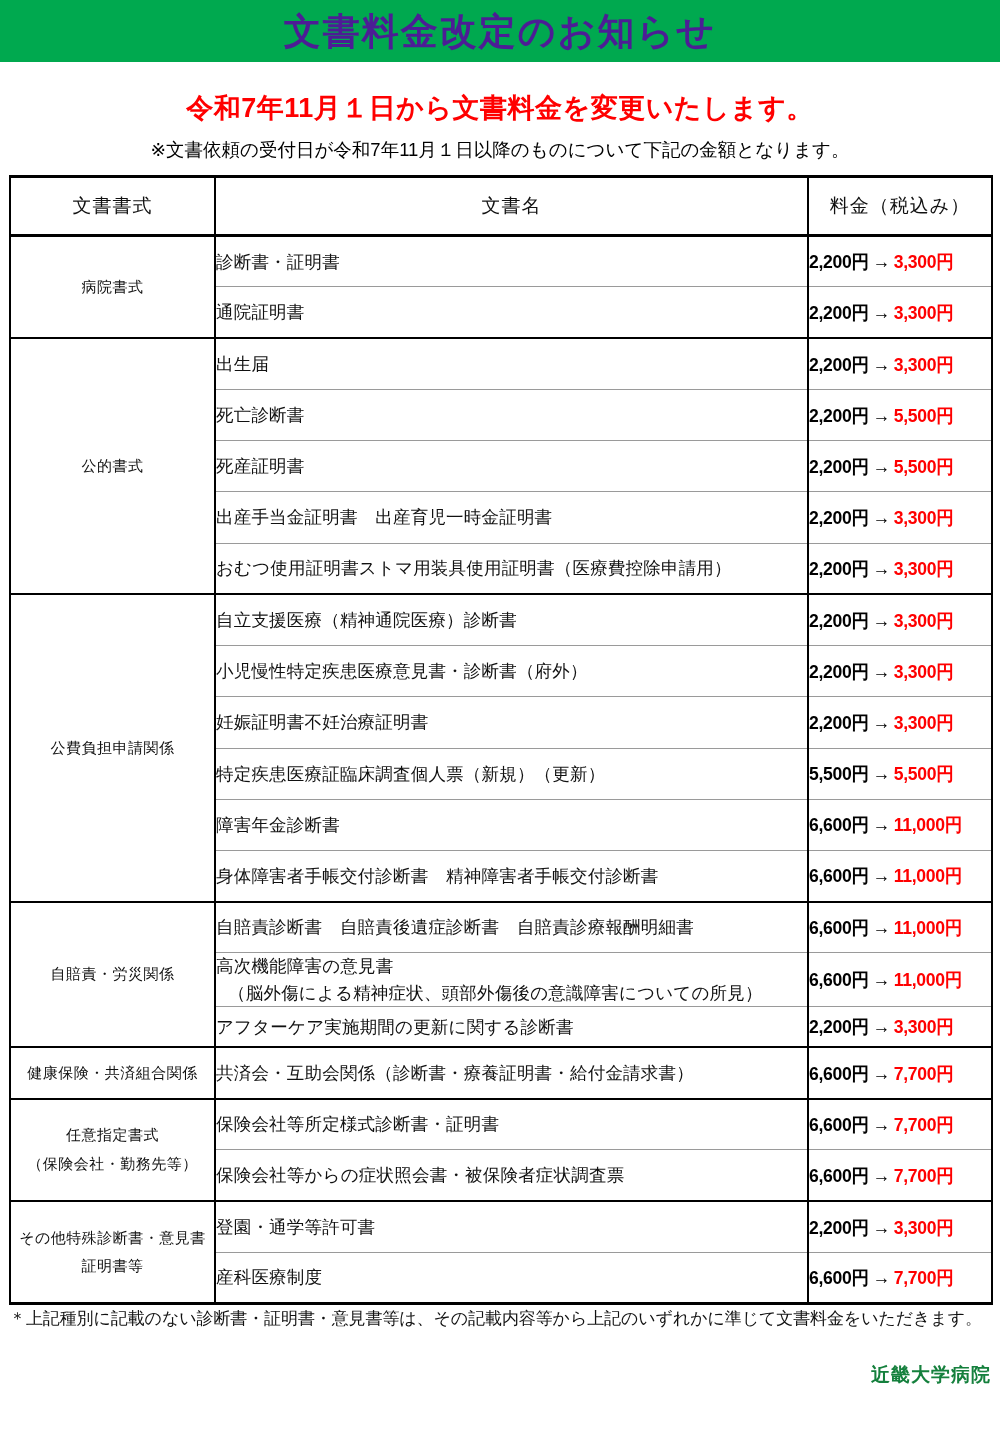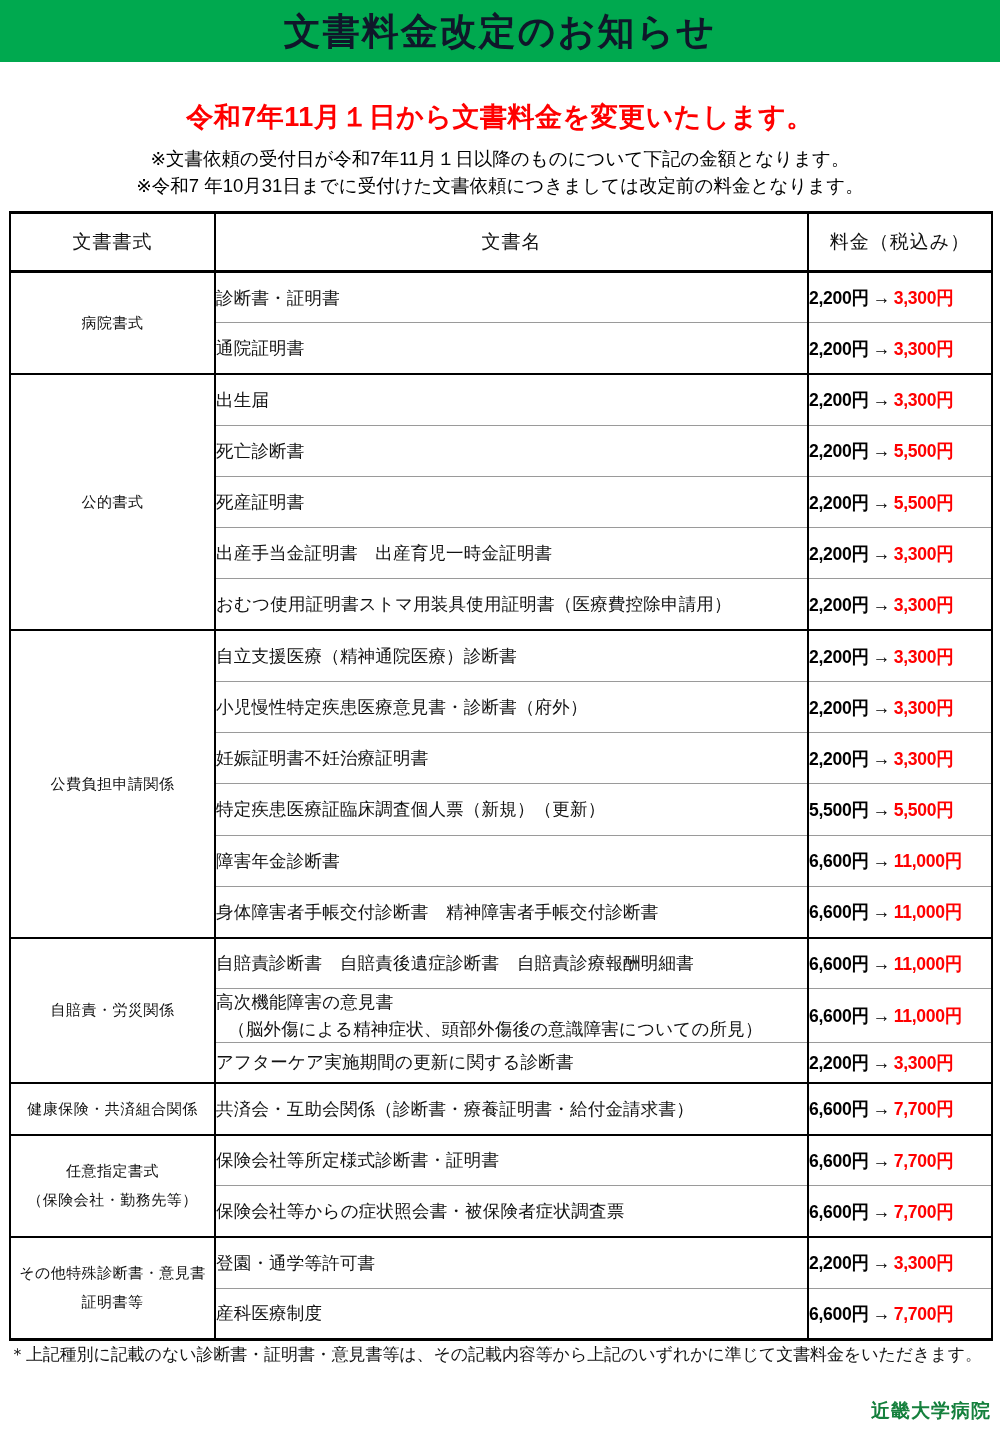--- a/index.html
+++ b/index.html
@@ -20,31 +20,31 @@
   .banner {
     width: 1000px;
     height: 62px;
     background: #00a94f;
     display: flex;
     align-items: center;
     justify-content: center;
     box-sizing: border-box;
   }
   .banner-title {
-    color: #0f172a;
+    color: #4c1d95;
     font-size: 37px;
     font-weight: bold;
     letter-spacing: 2px;
     line-height: 1;
     white-space: nowrap;
   }
 
   
   .lead-wrap {
-    padding-top: 39px;
+    padding-top: 30px;
     text-align: center;
   }
   .lead-headline {
     color: #ff0000;
     font-size: 27px;
     font-weight: bold;
     letter-spacing: 0.5px;
     line-height: 1.2;
     white-space: nowrap;
   }
@@ -170,21 +170,20 @@
 <body>
 
 <div class="banner">
   <div class="banner-title">文書料金改定のお知らせ</div>
 </div>
 
 <div class="lead-wrap">
   <div class="lead-headline">令和7年11月１日から文書料金を変更いたします。</div>
   <div class="notes">
     <div class="note-line">※文書依頼の受付日が令和7年11月１日以降のものについて下記の金額となります。</div>
-    <div class="note-line">※令和7 年10月31日までに受付けた文書依頼につきましては改定前の料金となります。</div>
   </div>
 </div>
 
 <div class="table-wrap">
   <table class="fee">
     <colgroup>
       <col class="c-kind">
         <col class="c-name">
         <col class="c-price">
     </colgroup>

